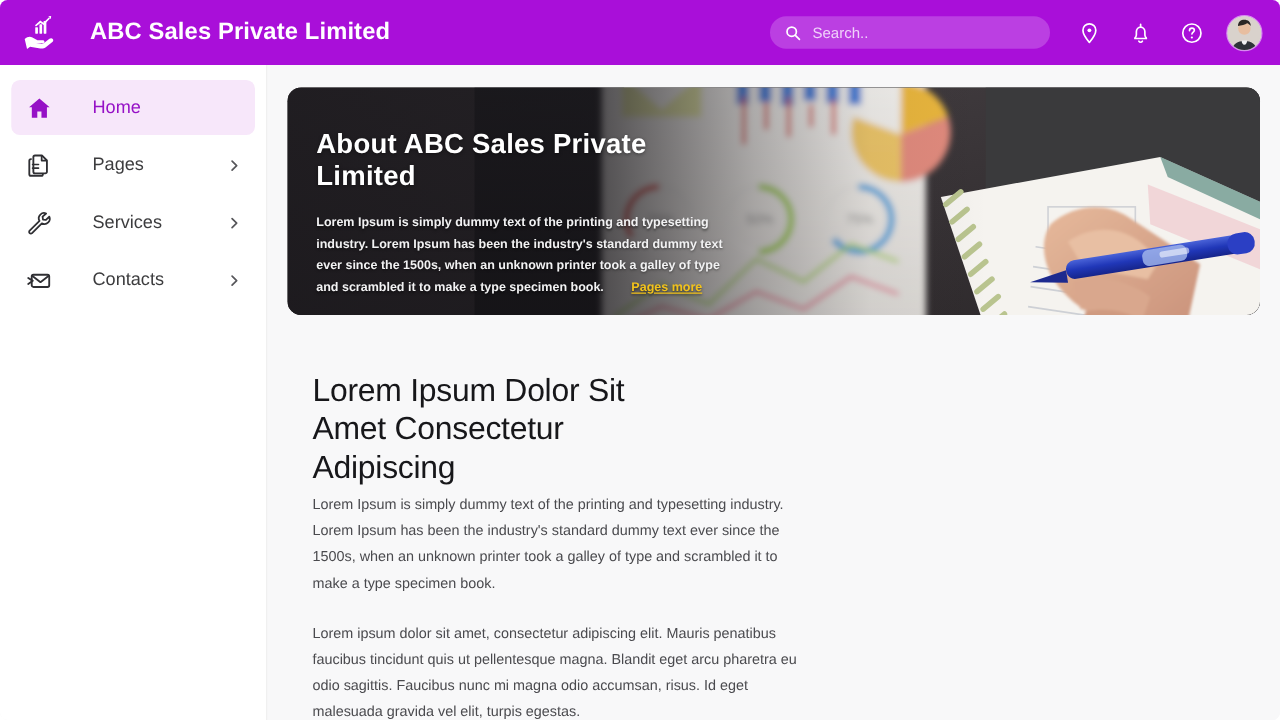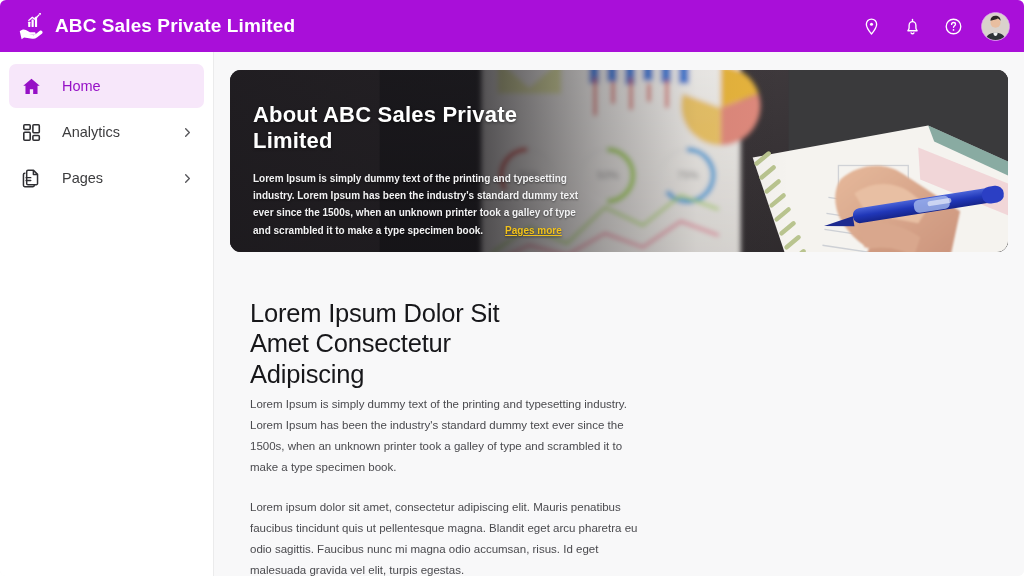--- a/index.html
+++ b/index.html
@@ -33,21 +33,21 @@
     display: flex;
     align-items: center;
     padding: 0 14px 0 16px;
     position: relative;
     z-index: 20;
   }
 
   .brand {
     display: flex;
     align-items: center;
-    gap: 9px;
+    gap: 26px;
     flex: 0 0 auto;
   }
 
   .brand-logo {
     width: 30px;
     height: 30px;
     display: block;
     flex: 0 0 auto;
   }
 
@@ -143,21 +143,21 @@
   .nav-item.active { background: #F7E7FA; }
 
   .nav-icon {
     width: 21px;
     height: 21px;
     flex: 0 0 auto;
     display: block;
   }
 
   .nav-label {
-    margin-left: 20px;
+    margin-left: 32px;
     font-size: 14.5px;
     color: #3C3C3E;
     flex: 1 1 auto;
     white-space: nowrap;
   }
   .nav-item.active .nav-label { color: #9611C6; }
 
   .nav-chevron { width: 11px; height: 11px; flex: 0 0 auto; display:block; }
 
   
@@ -283,20 +283,27 @@
           <path d="M12.8 9.8 L17.3 5.8 L20 7.6 L24.6 3.1 L25.6 4.1 L20.2 9.6 L17.4 7.8 L13.6 10.9 Z"></path>
           <path d="M24.2 2.2 L26.6 2.0 L26.3 4.6 Z"></path>
           <path d="M4 21.6 c2.4-2.1 4.6-2.4 6.6-1.3 l4.3 2.3 h4.4 c1.0 0 1.6 .6 1.6 1.3 0 .8-.6 1.3-1.6 1.3 h-5.0 l-.6 0 4.0 .5 c1.4 .2 2.3-.2 3.1-.9 l4.3-3.4 c1.0-.8 2.4-.6 3.0 .4 .5 .8 .3 1.8-.5 2.4 l-5.3 4.1 c-1.5 1.2-3.1 1.6-5.0 1.3 l-8.7-1.4 -2.6 1.8 Z"></path>
         </g>
       </svg>
       <div class="brand-name">ABC Sales Private Limited</div>
     </div>
 
     <div class="header-spacer"></div>
 
+    <div class="search-wrap">
+      <svg class="search-icon" viewBox="0 0 16 16">
+        <circle cx="6.6" cy="6.6" r="4.6" fill="none" stroke="#ffffff" stroke-width="1.7"></circle>
+        <line x1="10.2" y1="10.2" x2="14.2" y2="14.2" stroke="#ffffff" stroke-width="1.7" stroke-linecap="round"></line>
+      </svg>
+      <input class="search-input" type="text" placeholder="Search.." style="">
+    </div>
 
     <div class="header-icons">
       <svg class="hicon" viewBox="0 0 24 24">
         <path d="M12 2.6c-3.6 0-6.5 2.9-6.5 6.5 0 4.7 6.5 12.3 6.5 12.3s6.5-7.6 6.5-12.3c0-3.6-2.9-6.5-6.5-6.5z" fill="none" stroke="#ffffff" stroke-width="1.7" stroke-linejoin="round"></path>
         <circle cx="12" cy="9.1" r="1.9" fill="#ffffff"></circle>
       </svg>
       <svg class="hicon" viewBox="0 0 24 24">
         <path d="M6.2 17.4c0-.7.5-1.0.9-1.6.5-.7.6-1.5.6-2.4v-2.7c0-2.6 1.9-4.8 4.3-4.8s4.3 2.2 4.3 4.8v2.7c0 .9.1 1.7.6 2.4.4.6.9.9.9 1.6z" fill="none" stroke="#ffffff" stroke-width="1.7" stroke-linejoin="round"></path>
         <path d="M10.2 20.1c.4.7 1.0 1.1 1.8 1.1s1.4-.4 1.8-1.1" fill="none" stroke="#ffffff" stroke-width="1.7" stroke-linecap="round"></path>
         <line x1="12" y1="3.2" x2="12" y2="5.6" stroke="#ffffff" stroke-width="1.7" stroke-linecap="round"></line>
@@ -323,48 +330,56 @@
 
     <div class="sidebar">
 
       <div class="nav-item active">
         <svg class="nav-icon" viewBox="0 0 24 24">
           <path d="M12 3.1 2.6 11.1h2.5v9.6h5.0v-5.6h3.8v5.6h5.0v-9.6h2.5z" fill="#9611C6"></path>
         </svg>
         <div class="nav-label">Home</div>
       </div>
 
-      <div class="nav-item">
-        <svg class="nav-icon" viewBox="0 0 24 24">
-          <rect x="3.2" y="3.2" width="7.3" height="5.3" rx="1.1" fill="none" stroke="#2F2F33" stroke-width="1.8"></rect>
-          <rect x="3.2" y="11.7" width="7.3" height="9.1" rx="1.1" fill="none" stroke="#2F2F33" stroke-width="1.8"></rect>
-          <rect x="13.6" y="3.2" width="7.3" height="9.1" rx="1.1" fill="none" stroke="#2F2F33" stroke-width="1.8"></rect>
-          <rect x="13.6" y="15.5" width="7.3" height="5.3" rx="1.1" fill="none" stroke="#2F2F33" stroke-width="1.8"></rect>
-        </svg>
-        <div class="nav-label">Analytics</div>
-        <svg class="nav-chevron" viewBox="0 0 12 12">
-          <polyline points="4,2 8,6 4,10" fill="none" stroke="#57575B" stroke-width="1.5" stroke-linecap="round" stroke-linejoin="round"></polyline>
-        </svg>
-      </div>
 
       <div class="nav-item">
         <svg class="nav-icon" viewBox="0 0 24 24">
           <path d="M8.0 2.7h6.3l4.6 4.6v10.3a1.5 1.5 0 0 1-1.5 1.5H8.0a1.5 1.5 0 0 1-1.5-1.5V4.2a1.5 1.5 0 0 1 1.5-1.5z" fill="none" stroke="#2F2F33" stroke-width="1.7" stroke-linejoin="round"></path>
           <path d="M14.1 2.9v4.5h4.5" fill="none" stroke="#2F2F33" stroke-width="1.6" stroke-linejoin="round"></path>
           <path d="M5.0 6.0H4.3a1.5 1.5 0 0 0-1.5 1.5v12.3a1.5 1.5 0 0 0 1.5 1.5h9.4a1.5 1.5 0 0 0 1.5-1.5v-.6" fill="none" stroke="#2F2F33" stroke-width="1.7" stroke-linejoin="round"></path>
           <line x1="5.8" y1="11.0" x2="11.2" y2="11.0" stroke="#2F2F33" stroke-width="1.5" stroke-linecap="round"></line>
           <line x1="5.8" y1="14.3" x2="11.2" y2="14.3" stroke="#2F2F33" stroke-width="1.5" stroke-linecap="round"></line>
         </svg>
         <div class="nav-label">Pages</div>
         <svg class="nav-chevron" viewBox="0 0 12 12">
           <polyline points="4,2 8,6 4,10" fill="none" stroke="#57575B" stroke-width="1.5" stroke-linecap="round" stroke-linejoin="round"></polyline>
         </svg>
       </div>
 
-
+      <div class="nav-item">
+        <svg class="nav-icon" viewBox="0 0 24 24">
+          <path d="M20.2 3.0c-1.8-.8-4.0-.5-5.5 1.0-1.7 1.7-1.9 4.2-.8 6.1L4.5 19.4a1.6 1.6 0 0 0 0 2.3 1.6 1.6 0 0 0 2.3 0l9.3-9.3c1.9 1.0 4.4 .8 6.1-.9 1.5-1.5 1.8-3.7 1.0-5.5l-3.2 3.2-2.8-.4-.4-2.8z" fill="none" stroke="#2F2F33" stroke-width="1.7" stroke-linejoin="round" transform="translate(-1.2,0.3) scale(0.96)"></path>
+        </svg>
+        <div class="nav-label">Services</div>
+        <svg class="nav-chevron" viewBox="0 0 12 12">
+          <polyline points="4,2 8,6 4,10" fill="none" stroke="#57575B" stroke-width="1.5" stroke-linecap="round" stroke-linejoin="round"></polyline>
+        </svg>
+      </div>
+
+      <div class="nav-item">
+        <svg class="nav-icon" viewBox="0 0 24 24">
+          <rect x="5.0" y="6.6" width="16.0" height="11.2" rx="1.6" fill="none" stroke="#2F2F33" stroke-width="1.7"></rect>
+          <path d="M5.4 7.6 13.0 13.4 20.6 7.6" fill="none" stroke="#2F2F33" stroke-width="1.7" stroke-linejoin="round"></path>
+          <path d="M1.8 9.6 6.0 12.2 1.8 15.0" fill="none" stroke="#2F2F33" stroke-width="1.7" stroke-linejoin="round" stroke-linecap="round"></path>
+        </svg>
+        <div class="nav-label">Contacts</div>
+        <svg class="nav-chevron" viewBox="0 0 12 12">
+          <polyline points="4,2 8,6 4,10" fill="none" stroke="#57575B" stroke-width="1.5" stroke-linecap="round" stroke-linejoin="round"></polyline>
+        </svg>
+      </div>
 
     </div>
 
     <div class="main">
 
       <div class="hero">
 
         <svg class="hero-photo" viewBox="0 0 780 207" preserveAspectRatio="xMidYMid slice">
           <defs>
             <linearGradient id="deskbg" x1="0" y1="0" x2="1" y2="1">

